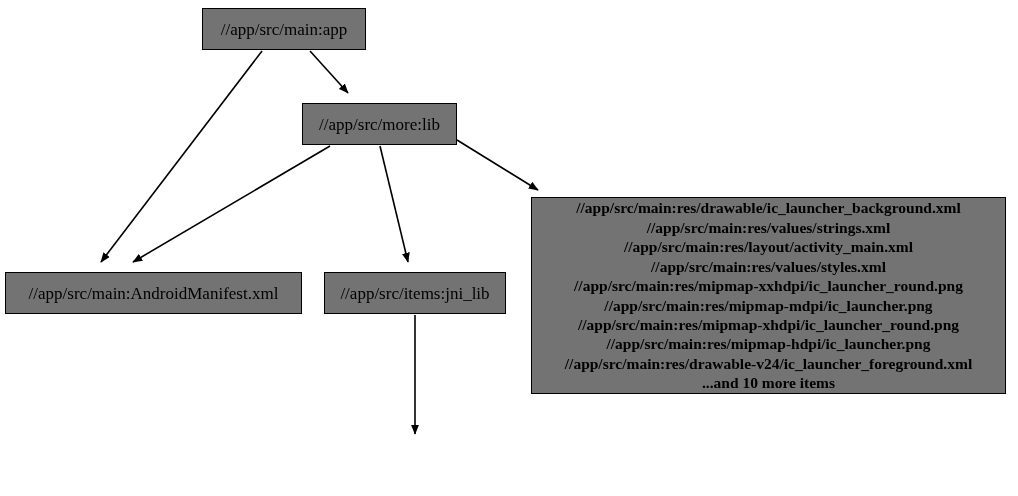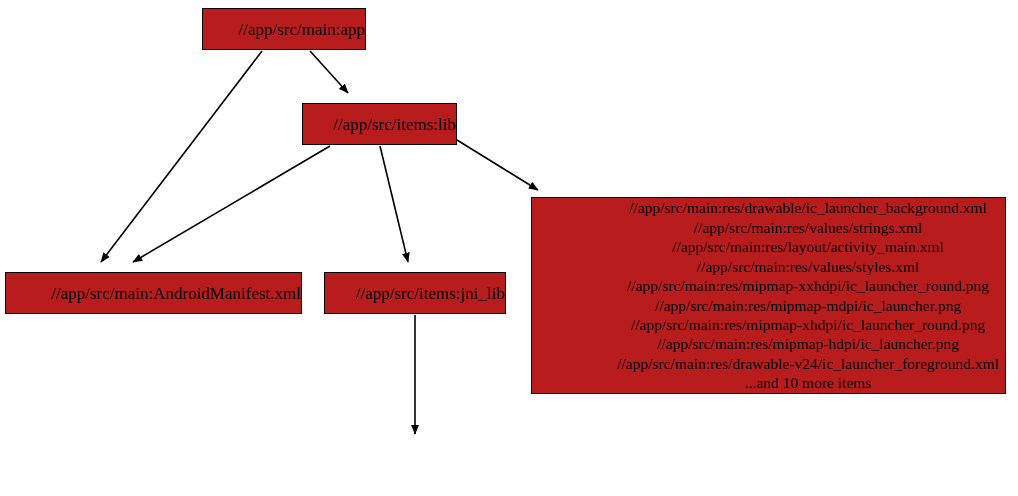--- a/index.html
+++ b/index.html
@@ -26,40 +26,41 @@
     position: absolute;
     left: 0;
     top: 0;
     width: 1018px;
     height: 496px;
     z-index: 1;
   }
   .node {
     position: absolute;
     box-sizing: border-box;
-    background: #b91c1c;
+    background: #737373;
     border: 1px solid #000000;
     display: flex;
     align-items: center;
-    justify-content: flex-end;
+    justify-content: center;
     z-index: 2;
   }
   .node-label {
     font-size: 17px;
     line-height: 19px;
     white-space: nowrap;
     text-align: center;
     letter-spacing: 0px;
   }
   .node-multiline {
     font-size: 15.5px;
     line-height: 19.4px;
     text-align: center;
     white-space: pre-line;
     padding: 0 6px;
+    font-weight: bold;
   }
 
   
   #node-app        { left: 202px; top: 8px;   width: 164px; height: 42px; }
   #node-lib        { left: 302px; top: 103px; width: 155px; height: 42px; }
   #node-manifest   { left: 5px;   top: 272px; width: 297px; height: 42px; }
   #node-jnilib     { left: 324px; top: 272px; width: 182px; height: 42px; }
   #node-resources  { left: 531px; top: 197px; width: 475px; height: 197px; }
   #node-nativelib  { left: 280px; top: 443px; width: 270px; height: 42px; }
 </style>
@@ -98,21 +99,21 @@
     <g>
       <line x1="415" y1="315" x2="415" y2="434" stroke="#000000" stroke-width="1.6" marker-end="url(#arrowhead)"></line>
     </g>
   </svg>
 
   <div class="node" id="node-app">
     <span class="node-label">//app/src/main:app</span>
   </div>
 
   <div class="node" id="node-lib">
-    <span class="node-label">//app/src/items:lib</span>
+    <span class="node-label">//app/src/more:lib</span>
   </div>
 
   <div class="node" id="node-manifest">
     <span class="node-label">//app/src/main:AndroidManifest.xml</span>
   </div>
 
   <div class="node" id="node-jnilib">
     <span class="node-label">//app/src/items:jni_lib</span>
   </div>
 

